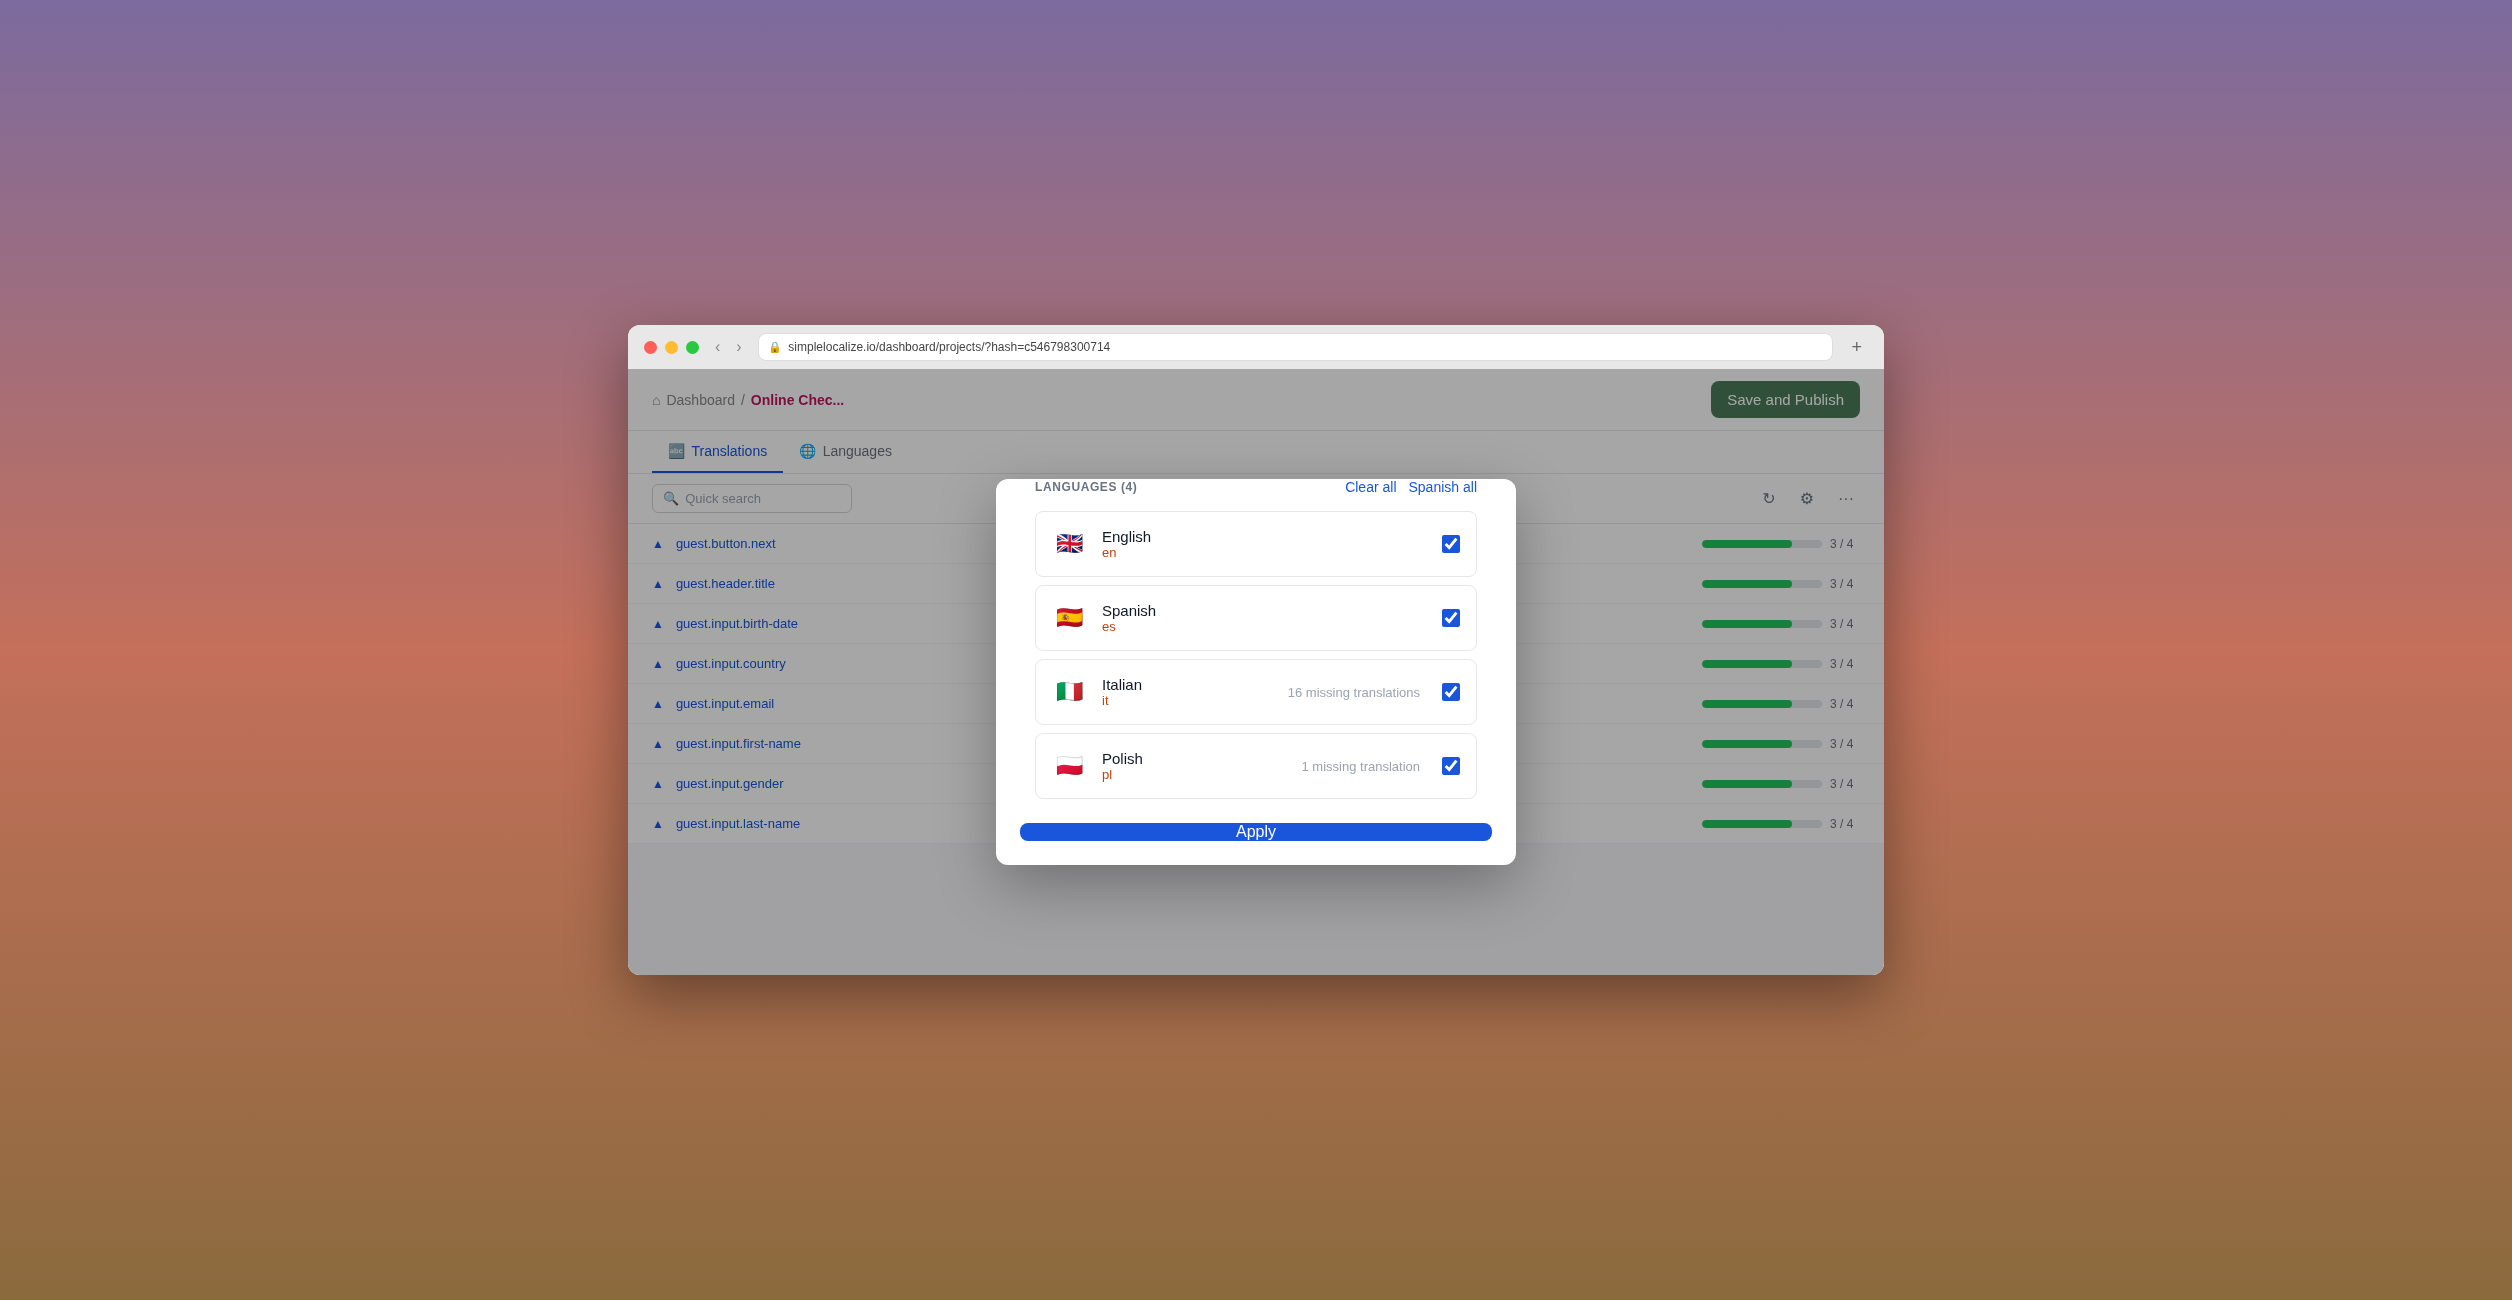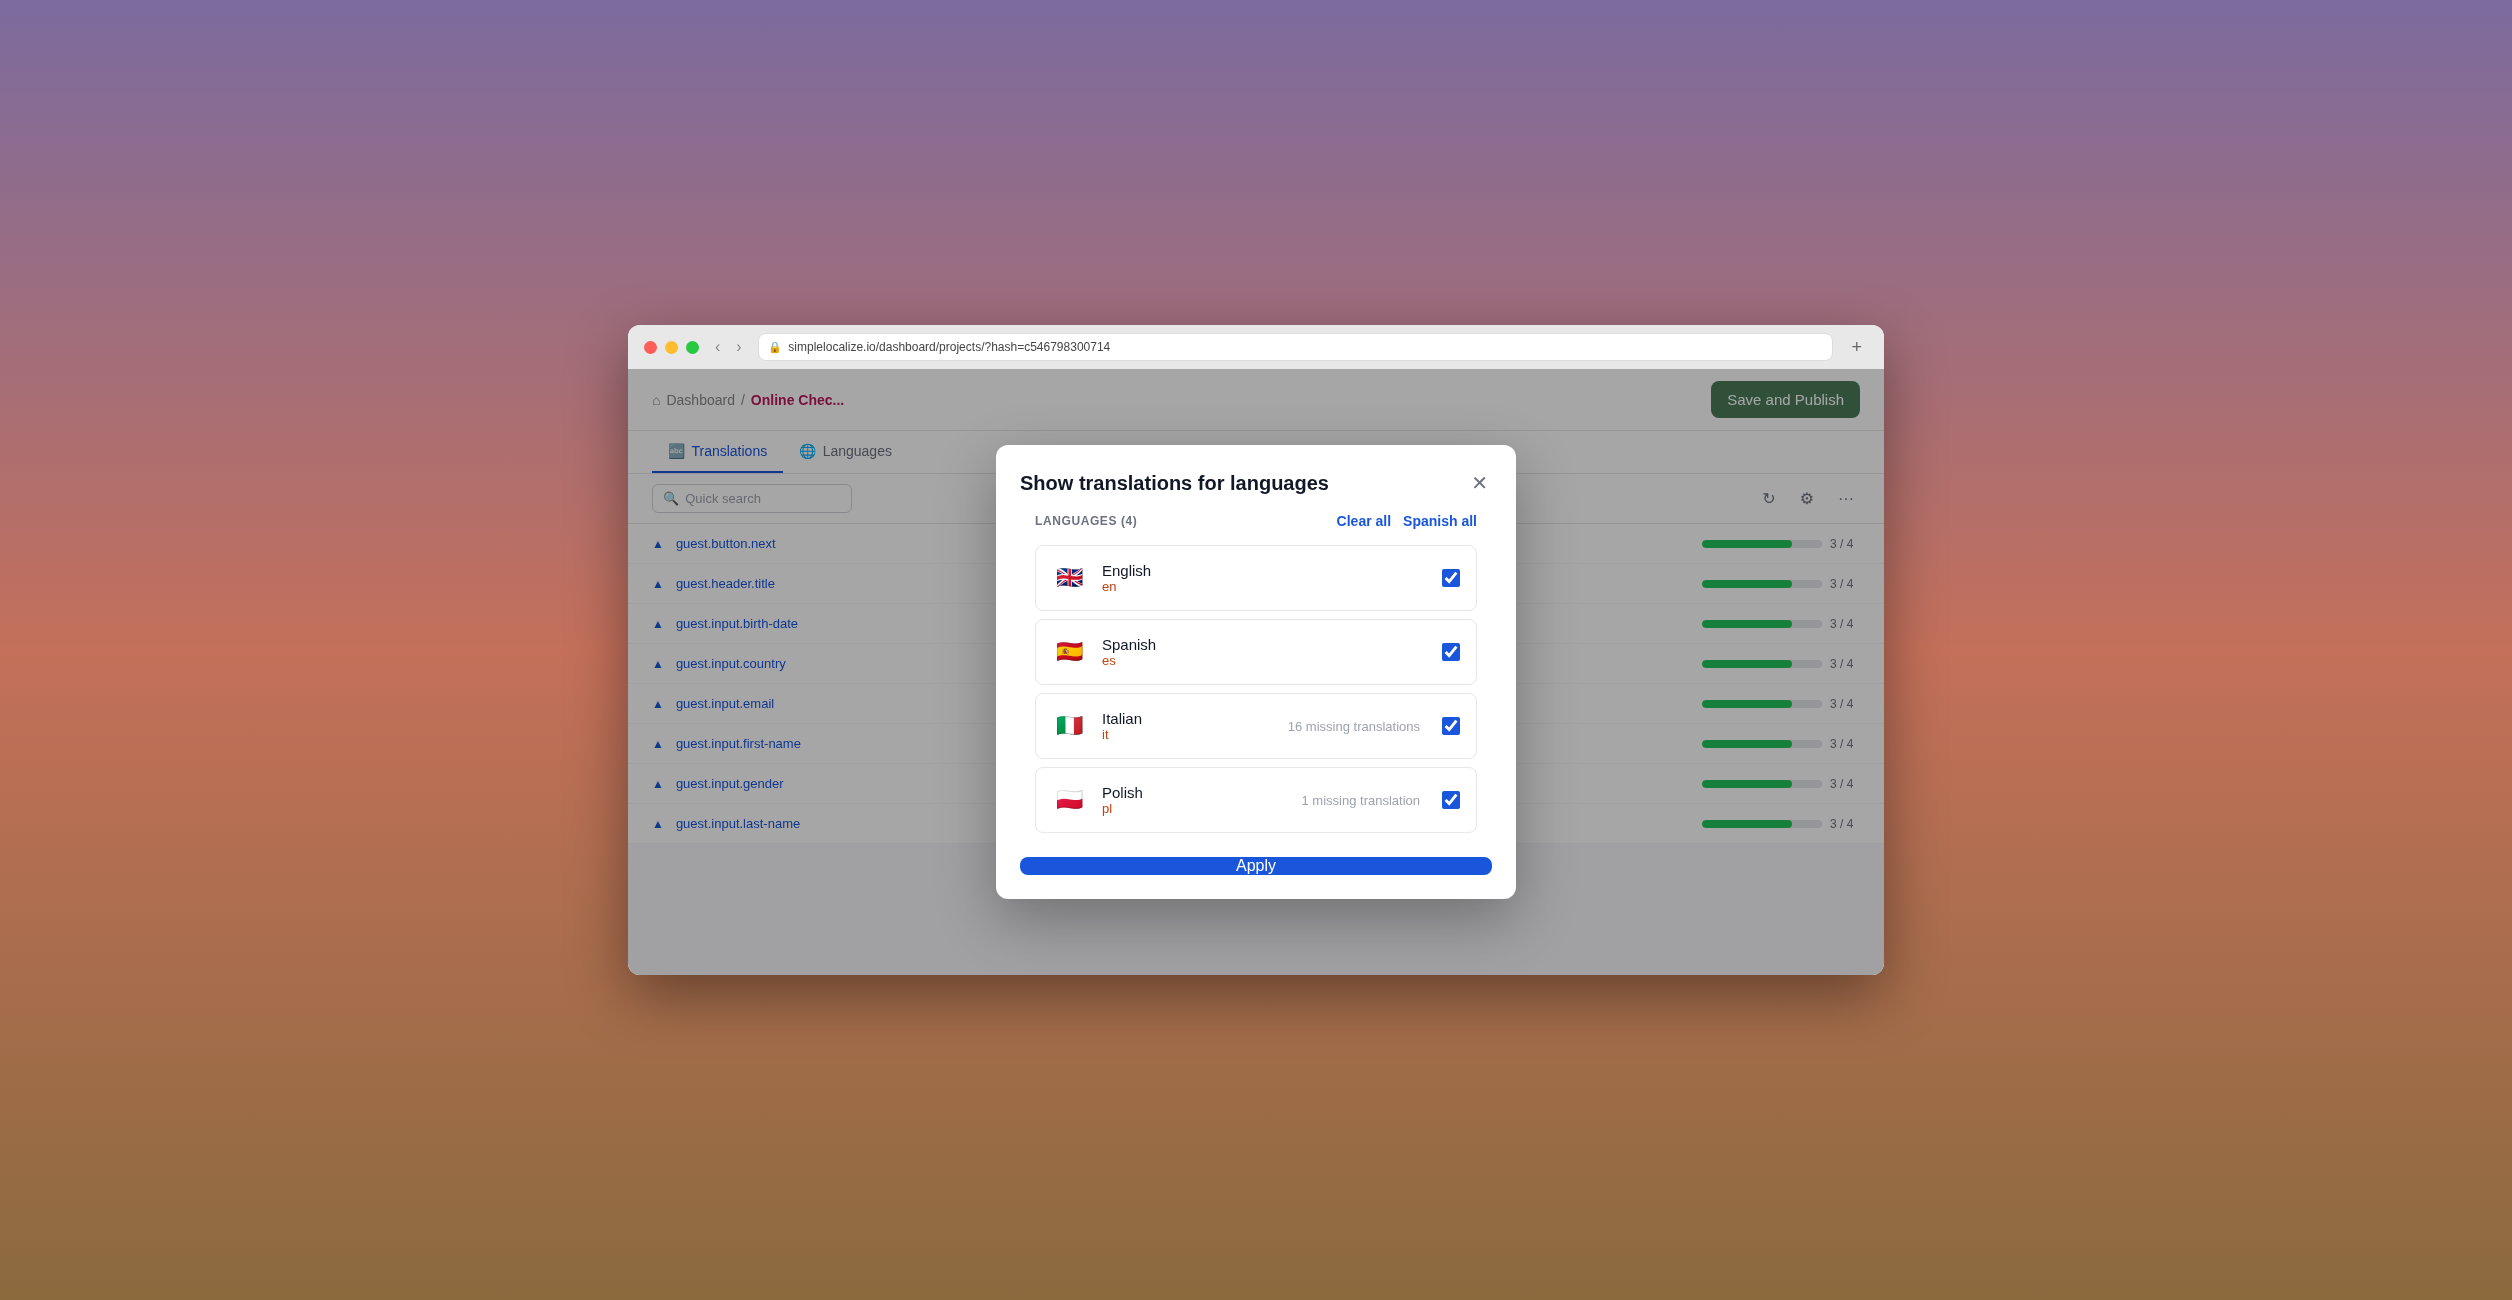--- a/index.html
+++ b/index.html
@@ -322,21 +322,21 @@
       display: flex;
       gap: 12px;
     }
 
     .clear-all-btn, .select-all-btn {
       background: none;
       border: none;
       cursor: pointer;
       font-size: 14px;
       color: #1a56db;
-      font-weight: 700;
+      font-weight: 400;
     }
 
     .language-item {
       border: 1px solid #e5e7eb;
       border-radius: 8px;
       padding: 14px 16px;
       margin-bottom: 8px;
       display: flex;
       align-items: center;
       gap: 14px;
@@ -543,24 +543,20 @@
           <div class="progress-bar-fill" style="width:75%"></div>
         </div>
         <span class="progress-text">3 / 4</span>
       </div>
     </div>
       </div>
 
     <div class="modal-backdrop">
       <div class="modal">
 
-        <div class="modal-header">
-          <span class="modal-title">Show translations for languages</span>
-          <button class="modal-close">✕</button>
-        </div>
 
         <div class="modal-body">
           <div class="languages-header">
             <span class="languages-count">LANGUAGES (4)</span>
             <div class="header-actions">
               <button class="clear-all-btn">Clear all</button>
               <button class="select-all-btn">Spanish all</button>
             </div>
           </div>
 

